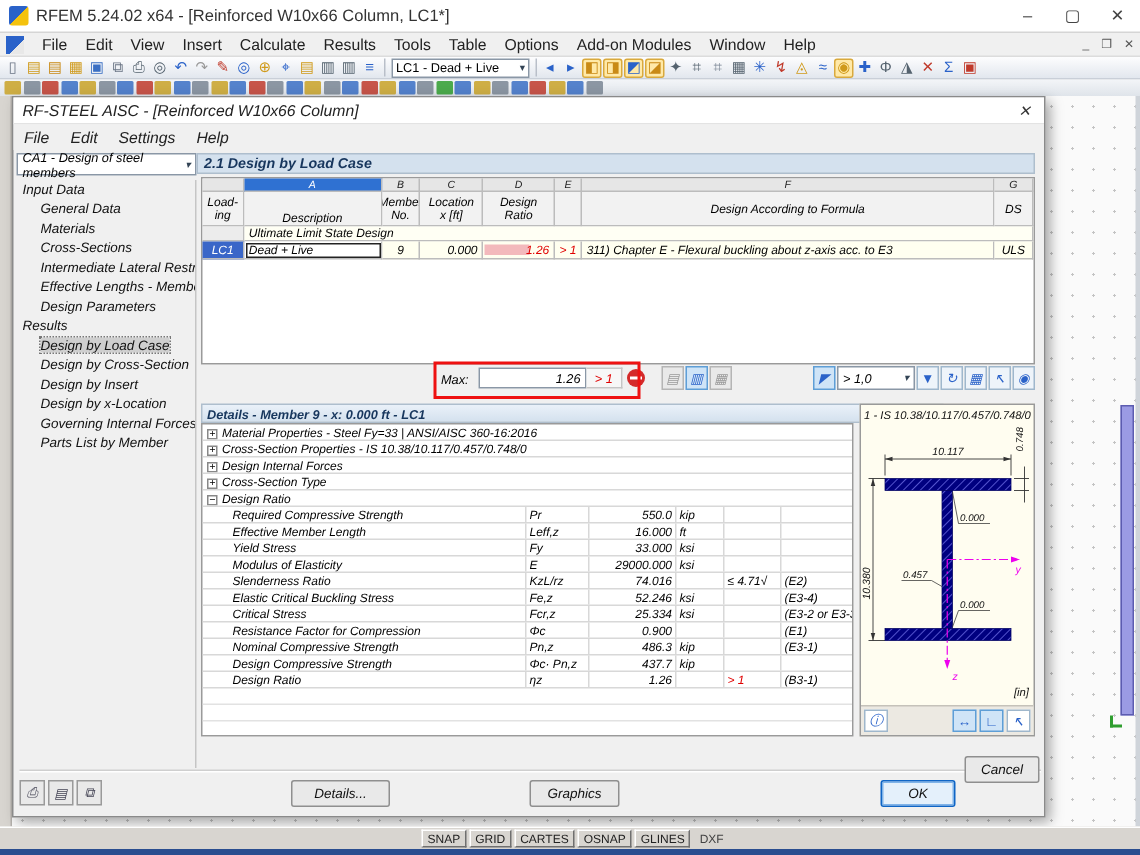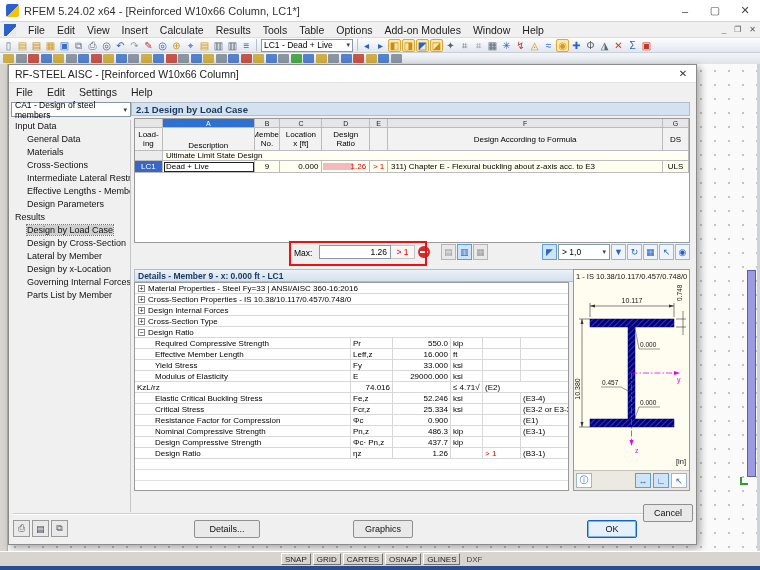--- a/index.html
+++ b/index.html
@@ -28,21 +28,21 @@
 
   
   .workspace { position:absolute; left:8px; top:64px; width:752px; height:487px; background:#fafafa;
     background-image:radial-gradient(#c3c3c3 0.8px, transparent 0.9px); background-size:14px 14px; }
   .left-strip { position:absolute; left:0; top:64px; width:8px; height:487px; background:#d8d5d0; border-right:1px solid #b5b2ad; }
   .member-bar { position:absolute; left:747px; top:270px; width:9px; height:207px; background:#9b9be4; border:1px solid #5c5cb0; }
   .axis-mark { position:absolute; left:740px; top:477px; width:8px; height:8px; border-left:2px solid #2f9e2f; border-bottom:2px solid #2f9e2f; }
   .win-edge { position:absolute; left:757px; top:64px; width:3px; height:487px; background:#cfd4da; }
 
   
-  .dialog { position:absolute; left:8px; top:64px; width:689px; height:481px; background:#f0f0f0; border:1px solid #8a8a8a; box-shadow:3px 3px 8px rgba(0,0,0,.35); font-size:9px; }
+  .dialog { position:absolute; left:8px; top:64px; width:689px; height:481px; background:#f0f0f0; border:1px solid #8a8a8a; box-shadow:3px 3px 8px rgba(0,0,0,.35); font-size:9px;font-style:italic; }
   .dlg-titlebar { position:absolute; left:0; top:0; width:100%; height:18px; background:#fff; display:flex; align-items:center; font-size:10.5px; color:#222; border-bottom:1px solid #e3e3e3; padding-left:6px; }
   .dlg-close { margin-left:auto; width:26px; text-align:center; font-size:10px; color:#333; }
   .dlg-menubar { position:absolute; left:0; top:18px; width:100%; height:17px; background:#f0f0f0; display:flex; align-items:center; font-size:10.5px; color:#222; }
   .dlg-menubar .menu-item { padding:0 7px; }
 
   .nav-combo { position:absolute; left:2px; top:37px; width:120px; height:15px; background:#fff; border:1px solid #8a97a6; font-size:8.5px; display:flex; align-items:center; padding:0 3px; }
   .nav-combo .arrow { margin-left:auto; font-size:7px; color:#345; }
   .nav-panel { position:absolute; left:2px; top:55px; width:120px; height:392px; background:#f0f0f0; border-right:1px solid #c5c5c5; overflow:hidden; }
   .nav-item { height:13px; line-height:13px; font-size:9px; color:#111; white-space:nowrap; overflow:hidden; padding-left:4px; }
   .nav-item.child { padding-left:16px; }
@@ -364,21 +364,21 @@
       <div class="nav-item root"><span>Input Data</span></div>
           <div class="nav-item child"><span>General Data</span></div>
           <div class="nav-item child"><span>Materials</span></div>
           <div class="nav-item child"><span>Cross-Sections</span></div>
           <div class="nav-item child"><span>Intermediate Lateral Restraints</span></div>
           <div class="nav-item child"><span>Effective Lengths - Members</span></div>
           <div class="nav-item child"><span>Design Parameters</span></div>
           <div class="nav-item root"><span>Results</span></div>
           <div class="nav-item child sel"><span>Design by Load Case</span></div>
           <div class="nav-item child"><span>Design by Cross-Section</span></div>
-          <div class="nav-item child"><span>Lateral by Member</span></div>
+          <div class="nav-item child"><span>Design by Insert</span></div>
           <div class="nav-item child"><span>Design by x-Location</span></div>
           <div class="nav-item child"><span>Governing Internal Forces by M</span></div>
           <div class="nav-item child"><span>Parts List by Member</span></div>
         </div>
     </div>
 
     <div class="section-header">
       <span>2.1 Design by Load Case</span>
     </div>
 
@@ -541,20 +541,21 @@
           <div class="drow">
             <span class="dlabel">Modulus of Elasticity</span>
             <span class="dsym">E</span>
             <span class="dval">29000.000</span>
             <span class="dunit">ksi</span>
             <span class="dextra"></span>
             <span class="dref"></span>
           </div>
 
           <div class="drow">
+            <span class="dlabel">Slenderness Ratio</span>
             <span class="dsym">KzL/rz</span>
             <span class="dval">74.016</span>
             <span class="dunit"></span>
             <span class="dextra">≤ 4.71√</span>
             <span class="dref">(E2)</span>
           </div>
 
           <div class="drow">
             <span class="dlabel">Elastic Critical Buckling Stress</span>
             <span class="dsym">Fe,z</span>

